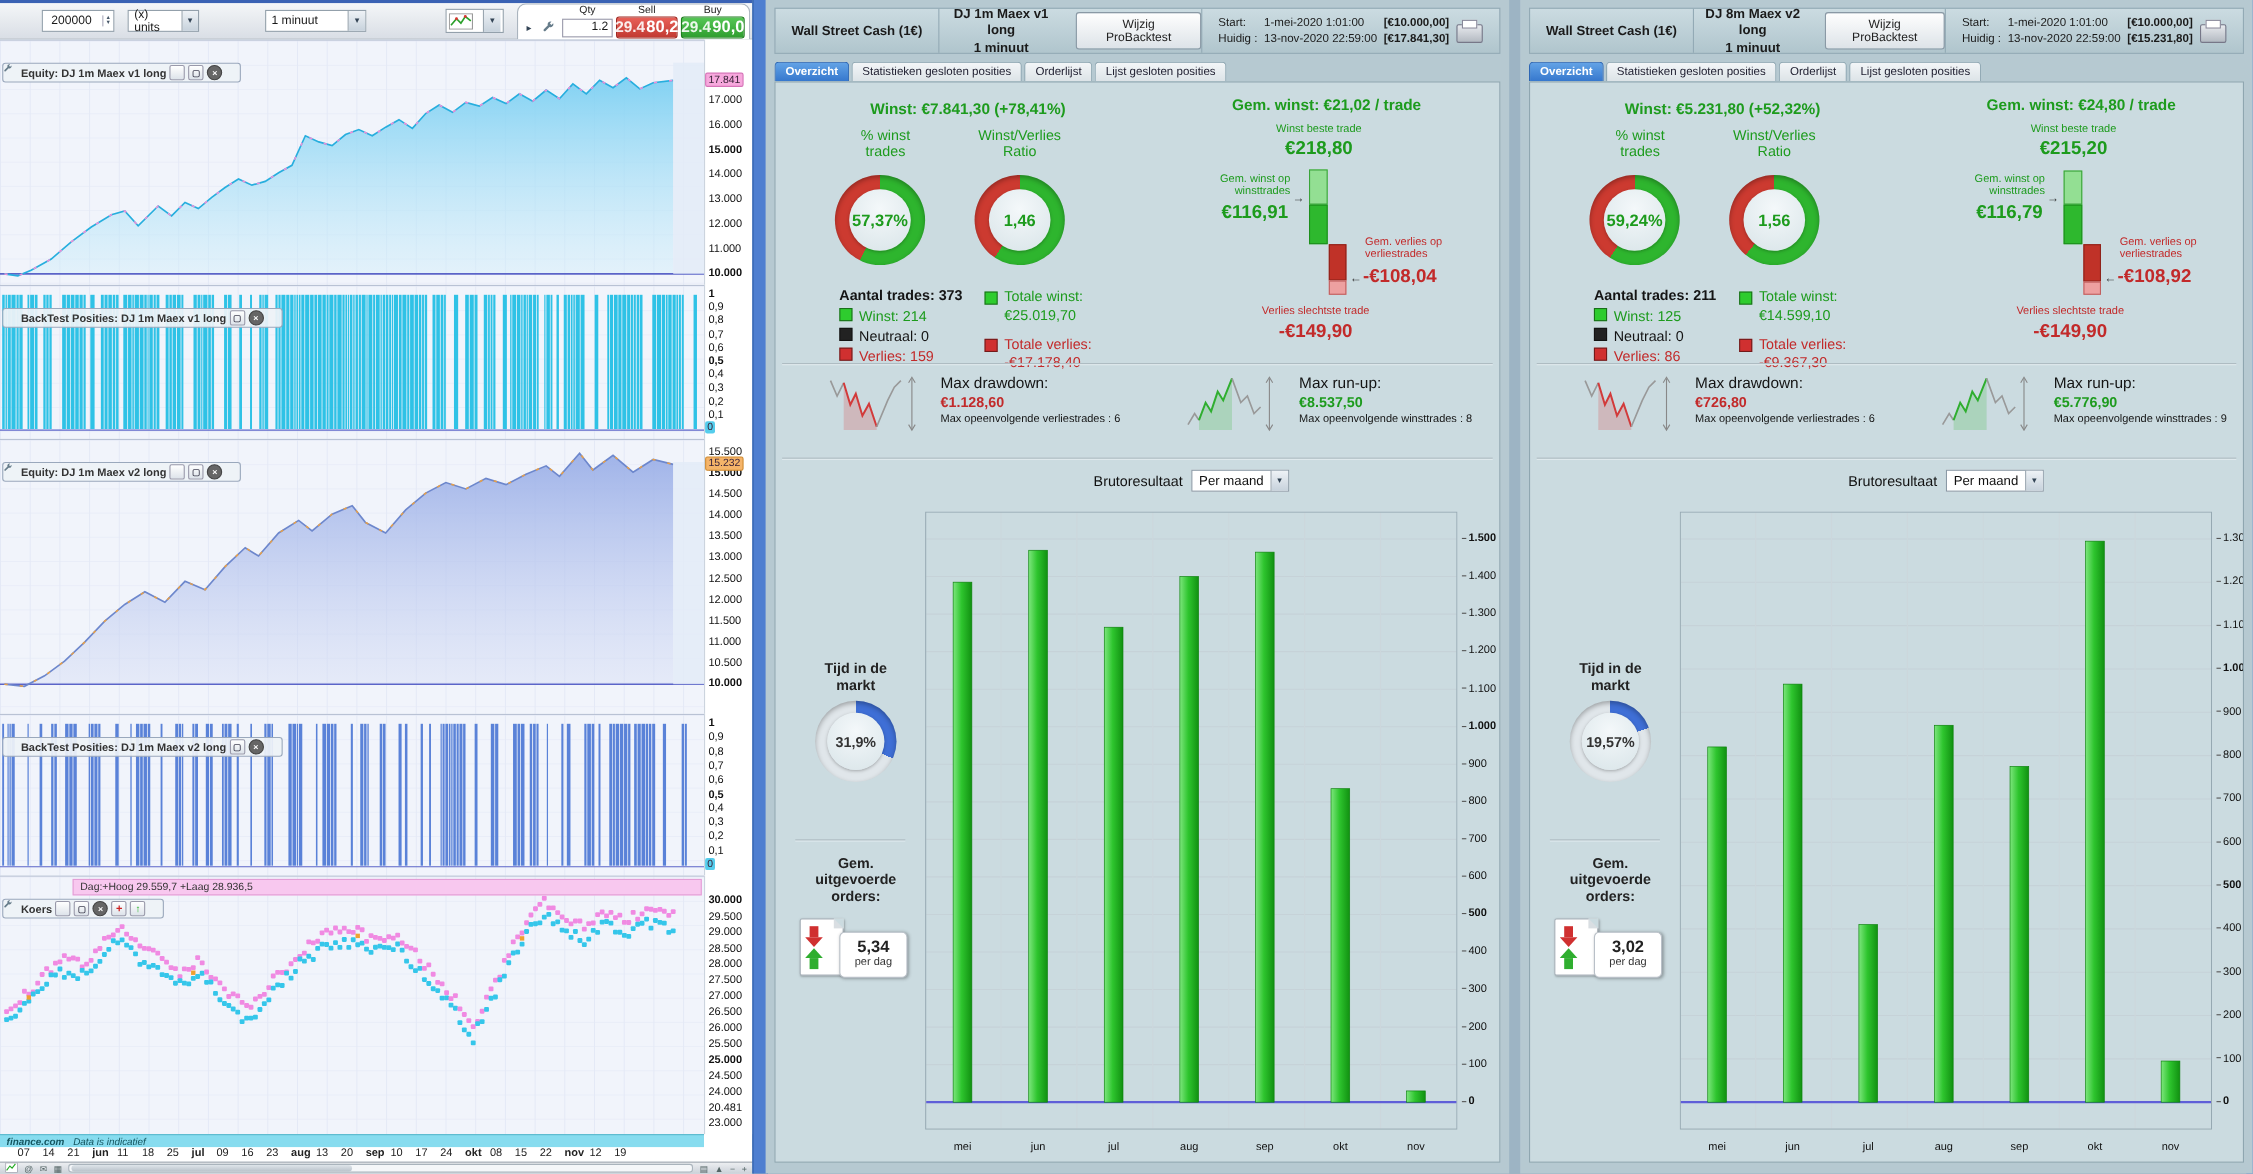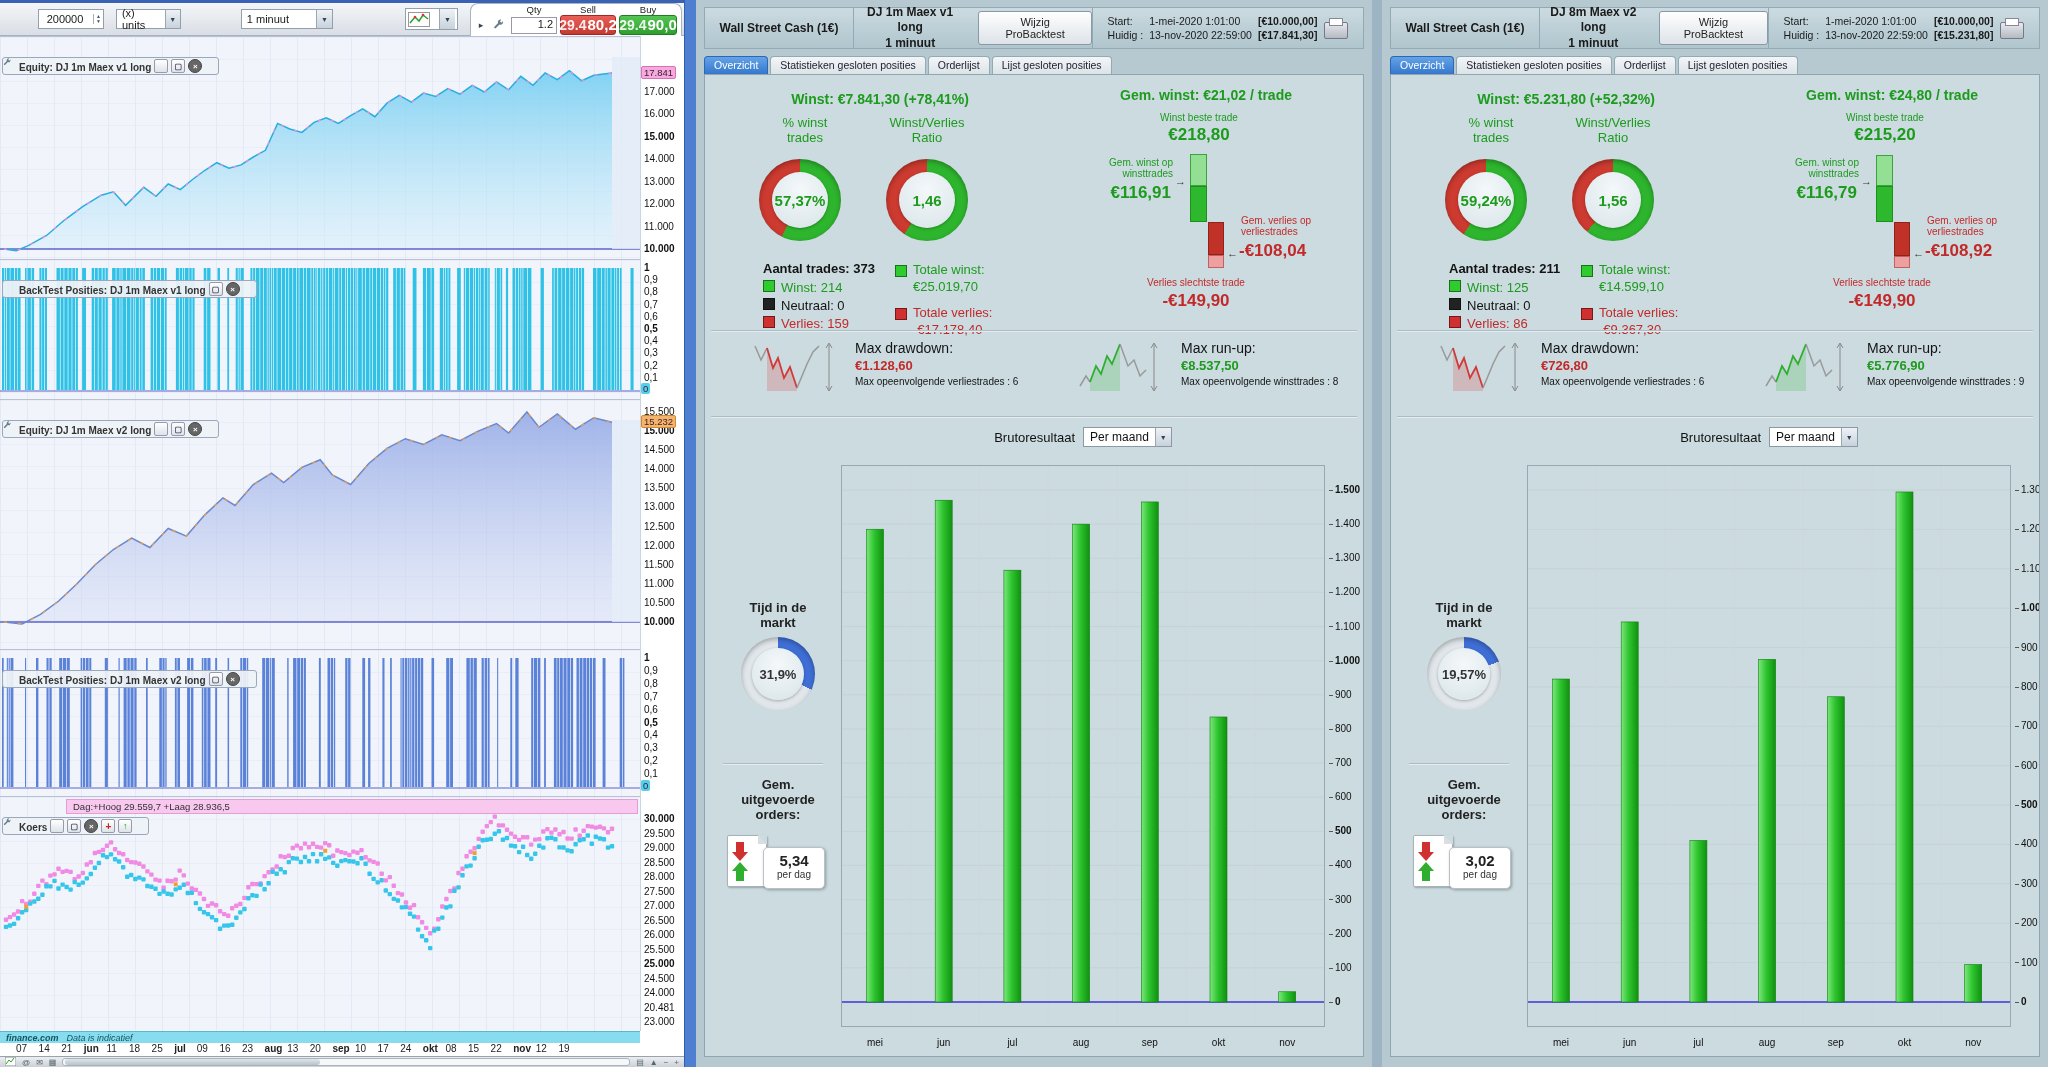--- a/index.html
+++ b/index.html
@@ -94,21 +94,21 @@
     border:1px solid #8a99a5;border-radius:3px;color:#222;font-family:"Liberation Sans",sans-serif}
   .rh-info{width:262px;gap:7px;font-size:10.5px;padding:0 4px}
   .rh-grid{display:grid;grid-template-columns:auto auto auto;gap:2px 6px;align-items:center}
   .rh-grid b{font-size:10.5px}
   .printer{width:22px;height:15px;position:relative;background:linear-gradient(#e8eaee,#b4bac2);
     border:1px solid #778;border-radius:2px;margin-top:4px}
   .printer::before{content:"";position:absolute;left:4px;top:-5px;width:12px;height:6px;background:#fff;border:1px solid #889}
   .rtabs{position:absolute;left:8px;top:55px;height:19px;display:flex;gap:2px;align-items:flex-end}
   .tab{font-size:10.5px;padding:2px 9px 3px;border:1px solid #93aab5;border-bottom:none;
     border-radius:4px 4px 0 0;background:linear-gradient(#f3f6f8,#dce3e7);color:#223;white-space:nowrap}
-  .tab.active{background:linear-gradient(#63a3e6,#3577cd);color:#fff;border-color:#2d66b4;font-weight:normal}
+  .tab.active{background:linear-gradient(#63a3e6,#3577cd);color:#fff;border-color:#2d66b4;font-weight:bold}
   .rcontent{position:absolute;left:8px;right:8px;top:74px;bottom:10px;background:#cbdbe0;border:1px solid #8fa6b0;overflow:hidden}
   .rcontent > div, .rcontent > svg, .rcontent > span{position:absolute}
   .f14bg{font-size:14px;font-weight:bold}
   .f13{font-size:13px}
   .f10{font-size:10px}
   .f17bg{font-size:17px;font-weight:bold}
   .donut{position:absolute;width:82px;height:82px;border-radius:50%;box-shadow:inset 0 2px 5px rgba(0,0,0,.3)}
   .donut .hole{position:absolute;inset:13px;border-radius:50%;
     background:radial-gradient(circle at 50% 32%,#f4f8fa,#d8e4e8);display:flex;align-items:center;justify-content:center;
     font-weight:bold;font-size:15px;color:#1d9b1d;box-shadow:0 1px 3px rgba(0,0,0,.28)}

